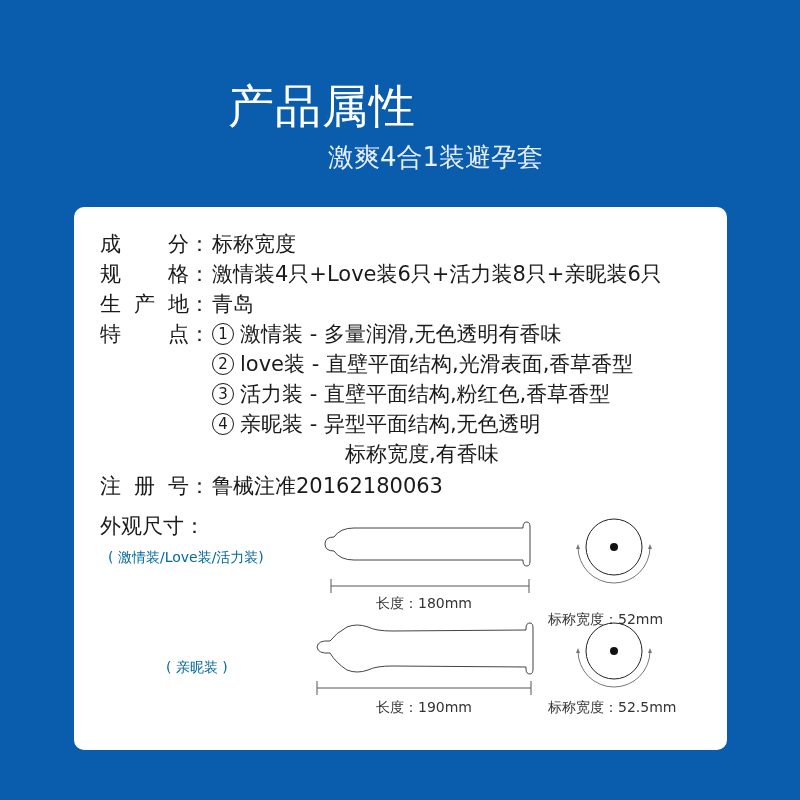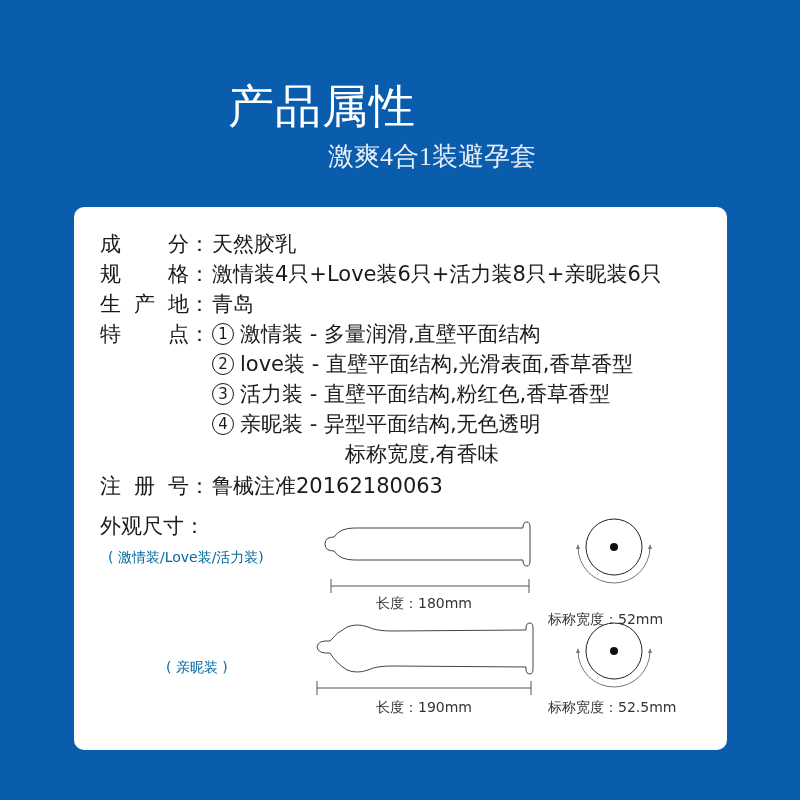--- a/index.html
+++ b/index.html
@@ -10,21 +10,21 @@
       overflow: hidden;
       font-family: "DejaVu Sans", "Liberation Sans", sans-serif;
     }
     .title {
       position: absolute; left: 0; width: 644px; top: 78px;
       text-align: center; color: #ffffff;
       font-size: 46px; letter-spacing: 1px; line-height: 56px;
     }
     .subtitle {
       position: absolute; left: 328px; top: 140px;
-      color: #e6eef8; font-size: 26px; line-height: 34px; font-family: Liberation Serif, serif;
+      color: #e6eef8; font-size: 26px; line-height: 34px;
     }
     .panel {
       position: absolute; left: 74px; top: 207px;
       width: 653px; height: 543px;
       background: #ffffff; border-radius: 10px;
     }
     .rows {
       position: absolute; left: 26px; top: 22px;
       color: #1a1a1a; font-size: 21px;
     }
@@ -52,21 +52,21 @@
 <div class="subtitle">激爽4合1装避孕套</div>
 
 <div class="panel">
   <div class="rows">
 
     <div class="row" style="top:0px">
       <div class="lbl">
         <span style="left:0">成</span>
         <span style="left:68px">分：</span>
       </div>
-      <div class="val">天然胶乳</div>
+      <div class="val">标称宽度</div>
     </div>
 
     <div class="row" style="top:30px">
       <div class="lbl">
         <span style="left:0">规</span>
         <span style="left:68px">格：</span>
       </div>
       <div class="val">激情装4只+Love装6只+活力装8只+亲昵装6只</div>
     </div>
 
@@ -78,21 +78,21 @@
       </div>
       <div class="val">青岛</div>
     </div>
 
     <div class="row" style="top:90px">
       <div class="lbl">
         <span style="left:0">特</span>
         <span style="left:68px">点：</span>
       </div>
       <div class="val">
-        <span class="circ">1</span><span>激情装 - 多量润滑,直壁平面结构</span>
+        <span class="circ">1</span><span>激情装 - 多量润滑,无色透明有香味</span>
       </div>
     </div>
 
     <div class="row" style="top:120px">
       <div class="val">
         <span class="circ">2</span><span>love装 - 直壁平面结构,光滑表面,香草香型</span>
       </div>
     </div>
 
     <div class="row" style="top:150px">

